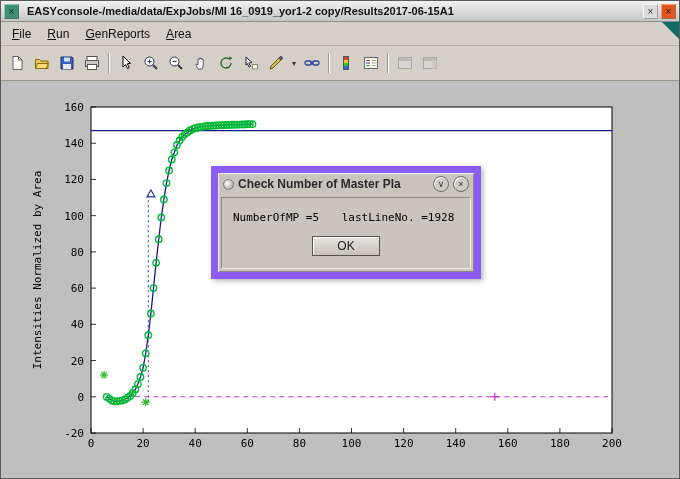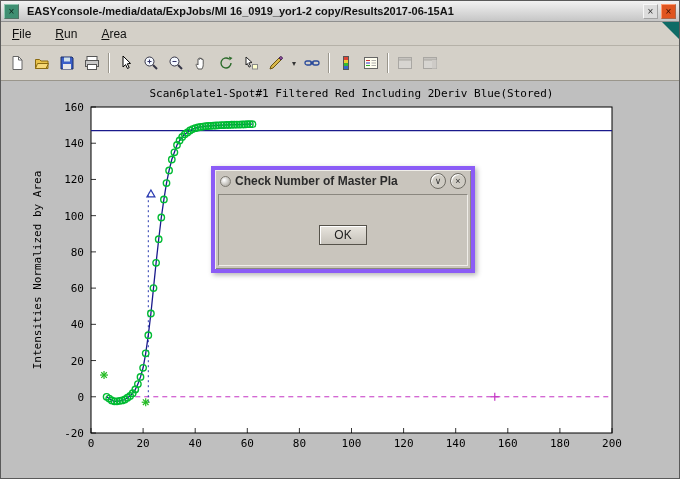--- a/index.html
+++ b/index.html
@@ -8,21 +8,21 @@
 
   
   .titlebar{height:20px;flex:0 0 20px;background:linear-gradient(#f2f2f2,#c6c6c6);border-bottom:1px solid #8f8f8f;display:flex;align-items:center;padding:0 3px;gap:3px;}
   .tb-btn{width:15px;height:15px;font-size:10px;line-height:14px;text-align:center;box-sizing:border-box;cursor:default;}
   .tb-btn.left{background:#3f8f72;border:1px outset #8fc8b0;color:#0d241b;}
   .tb-btn.plain{background:#dcdcdc;border:1px outset #f7f7f7;color:#333;}
   .tb-btn.red{background:#e05520;border:1px outset #ff9a70;color:#3a0e00;}
   .titlebar .title{flex:1;font-weight:bold;font-size:11px;color:#111;margin-left:5px;white-space:nowrap;overflow:hidden;}
 
   
-  .menubar{height:23px;flex:0 0 23px;display:flex;align-items:center;padding-left:4px;gap:10px;position:relative;border-bottom:1px solid #b5b1a8;background:#d4d0c8;}
+  .menubar{height:23px;flex:0 0 23px;display:flex;align-items:center;padding-left:4px;gap:2px;position:relative;border-bottom:1px solid #b5b1a8;background:#d4d0c8;}
   .menu-item{font-size:12px;padding:3px 7px;color:#111;cursor:default;}
   .menu-item::first-letter{text-decoration:underline;}
   .menu-corner{position:absolute;right:0;top:0;width:0;height:0;border-top:17px solid #0f6b66;border-left:17px solid transparent;}
 
   
   .toolbar{height:30px;flex:0 0 30px;display:flex;align-items:center;padding:2px 4px;gap:1px;background:#d4d0c8;border-bottom:1px solid #9a968c;}
   .tool{width:24px;height:24px;background:transparent;border:1px solid transparent;padding:2px;display:flex;align-items:center;justify-content:center;box-sizing:border-box;}
   .tool svg{display:block;}
   .tool.disabled{opacity:.45;filter:grayscale(1);}
   .sep{width:1px;height:20px;background:#9a968c;border-right:1px solid #fff;margin:0 3px;}
@@ -31,45 +31,46 @@
   
   .figure{position:relative;flex:1;background:#bfbfbf;overflow:hidden;}
   .figure svg.chart{position:absolute;left:0;top:0;}
   .tick{font:11px "DejaVu Sans Mono",monospace;fill:#000;}
   .chart-text{position:absolute;font:11px "DejaVu Sans Mono",monospace;color:#000;}
   .chart-title{left:90px;width:521px;top:6px;text-align:center;}
   .xlabel{left:90px;width:521px;top:381px;text-align:center;margin-top:20px;}
   .ylabel{left:36px;top:189px;transform:translate(-50%,-50%) rotate(-90deg);white-space:nowrap;}
 
   
-  .dialog{position:absolute;left:210px;top:85px;width:256px;height:99px;background:#c9c5bd;border:4px solid #8b5cf6;box-shadow:inset 1px 1px 0 #f0eee9, inset -1px -1px 0 #8a877f, 2px 2px 5px rgba(0,0,0,.3);display:flex;flex-direction:column;z-index:5;}
+  .dialog{position:absolute;left:210px;top:85px;width:256px;height:99px;background:#c9c5bd;border:7px solid #8b5cf6;box-shadow:inset 1px 1px 0 #f0eee9, inset -1px -1px 0 #8a877f, 2px 2px 5px rgba(0,0,0,.3);display:flex;flex-direction:column;z-index:5;}
   .dlg-titlebar{height:22px;flex:0 0 22px;display:flex;align-items:center;padding:0 5px;gap:4px;}
   .dlg-icon{width:9px;height:9px;border-radius:50%;background:radial-gradient(circle at 35% 35%, #fff, #9a968c);border:1px solid #7d7a72;}
   .dlg-title{flex:1;font-weight:bold;font-size:12px;color:#2b2b2b;white-space:nowrap;overflow:hidden;}
   .dlg-btn{width:16px;height:16px;border-radius:50%;background:#cfccc4;border:1px solid #6f6c64;box-shadow:inset 1px 1px 0 #fff;font-size:9px;line-height:14px;text-align:center;color:#333;padding:0;}
   .dlg-body{flex:1;margin:2px 3px 3px;border:1px solid;border-color:#8a877f #f0eee9 #f0eee9 #8a877f;position:relative;font:11px "DejaVu Sans Mono",monospace;color:#000;}
   .dlg-text{margin:13px 0 0 11px;white-space:nowrap;}
   .gap{margin-left:16px;}
-  .ok{position:absolute;left:50%;transform:translateX(-50%);bottom:20px;width:48px;height:20px;background:linear-gradient(#e8e5de,#c6c2ba);border:1px solid #55524a;box-shadow:inset 1px 1px 0 #fff;font:12px "Liberation Sans",sans-serif;color:#222;}
+  .ok{position:absolute;left:50%;transform:translateX(-50%);bottom:12px;width:68px;height:20px;background:linear-gradient(#e8e5de,#c6c2ba);border:1px solid #55524a;box-shadow:inset 1px 1px 0 #fff;font:12px "Liberation Sans",sans-serif;color:#222;}
 </style>
 </head>
 <body>
 
 <div class="window">
 
   <div class="titlebar">
     <div class="tb-btn left">×</div>
     <div class="title">EASYconsole-/media/data/ExpJobs/MI 16_0919_yor1-2 copy/Results2017-06-15A1</div>
     <div class="tb-btn plain">×</div>
     <div class="tb-btn red">×</div>
   </div>
 
   <div class="menubar">
     <span class="menu-item">File</span>
     <span class="menu-item">Run</span>
+    <span class="menu-item">GenReports</span>
     <span class="menu-item">Area</span>
     <div class="menu-corner"></div>
   </div>
 
   <div class="toolbar">
     <button class="tool">
         <svg width="16" height="16" viewBox="0 0 16 16">
           <path d="M4 1.5h5.5L13 5v9.5H4z" fill="#ffffff" stroke="#666"></path>
           <path d="M9.5 1.5V5H13" fill="none" stroke="#666"></path>
         </svg>
@@ -300,30 +301,33 @@
           <line x1="144.70499999999998" y1="317.2111111111111" x2="144.70499999999998" y2="325.2111111111111"></line>
           <line x1="141.90499999999997" y1="318.4111111111111" x2="147.505" y2="324.0111111111111"></line>
           <line x1="141.90499999999997" y1="324.0111111111111" x2="147.505" y2="318.4111111111111"></line>
         </g>
         <polygon points="149.915,108.93333333333334 145.915,115.93333333333334 153.915,115.93333333333334" fill="none" stroke="#2a3ab0" stroke-width="1.2"></polygon>
         <g stroke="#c433c4" stroke-width="1.2">
           <line x1="489.77500000000003" y1="315.77777777777777" x2="497.77500000000003" y2="315.77777777777777"></line>
           <line x1="493.77500000000003" y1="311.77777777777777" x2="493.77500000000003" y2="319.77777777777777"></line>
         </g>
       </svg>
-    <div class="chart-text chart-title">Scan6plate1-Spot#1 Filtered Red Including 2Deriv Blue(Stored)</div>
     <div class="chart-text xlabel">Hours</div>
     <div class="chart-text ylabel">Intensities Normalized by Area</div>
 
     <div class="dialog">
       <div class="dlg-titlebar">
         <span class="dlg-icon"></span>
         <span class="dlg-title">Check Number of Master Pla</span>
         <button class="dlg-btn">∨</button>
         <button class="dlg-btn">×</button>
       </div>
       <div class="dlg-body">
+        <div class="dlg-text">
+          <span>NumberOfMP =5</span>
+          <span class="gap">lastLineNo. =1928</span>
+        </div>
         <button class="ok">OK</button>
       </div>
     </div>
   </div>
 
 </div>
 
 </body></html>

